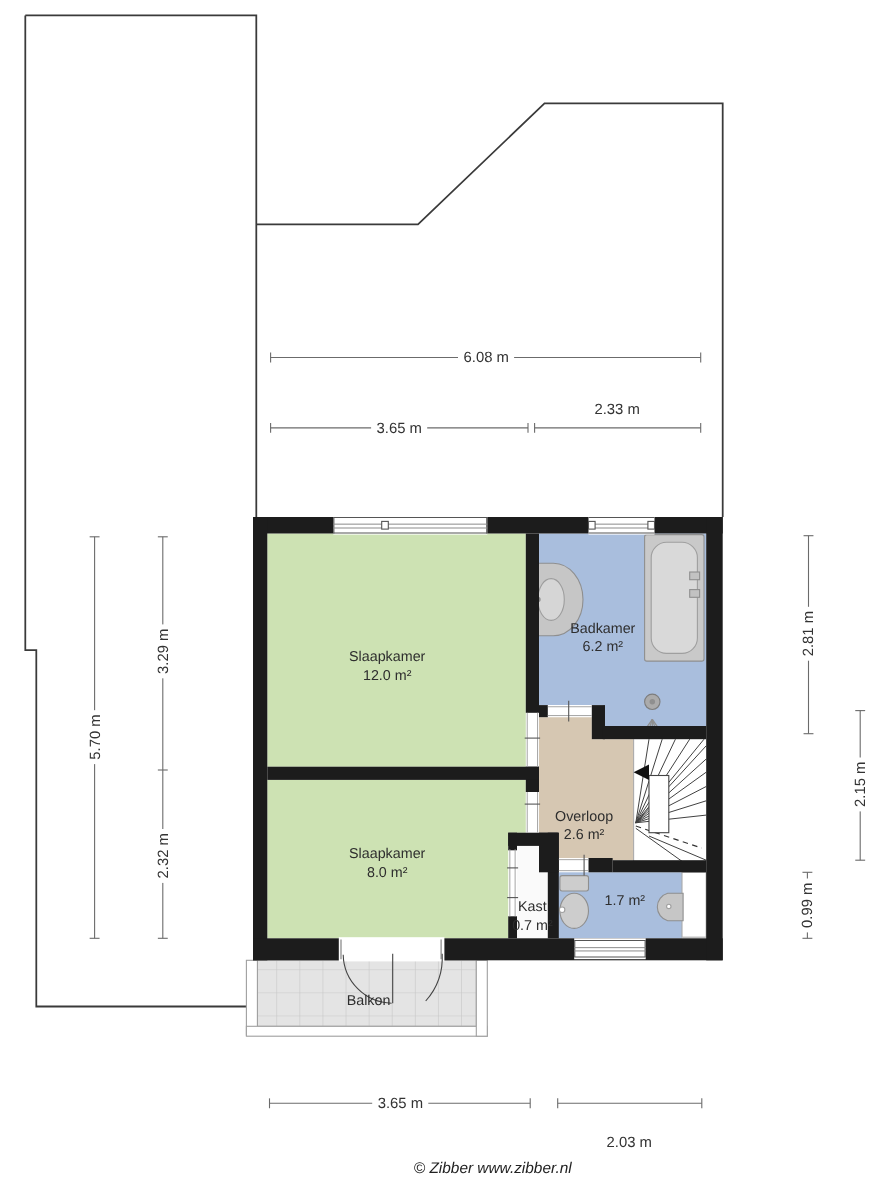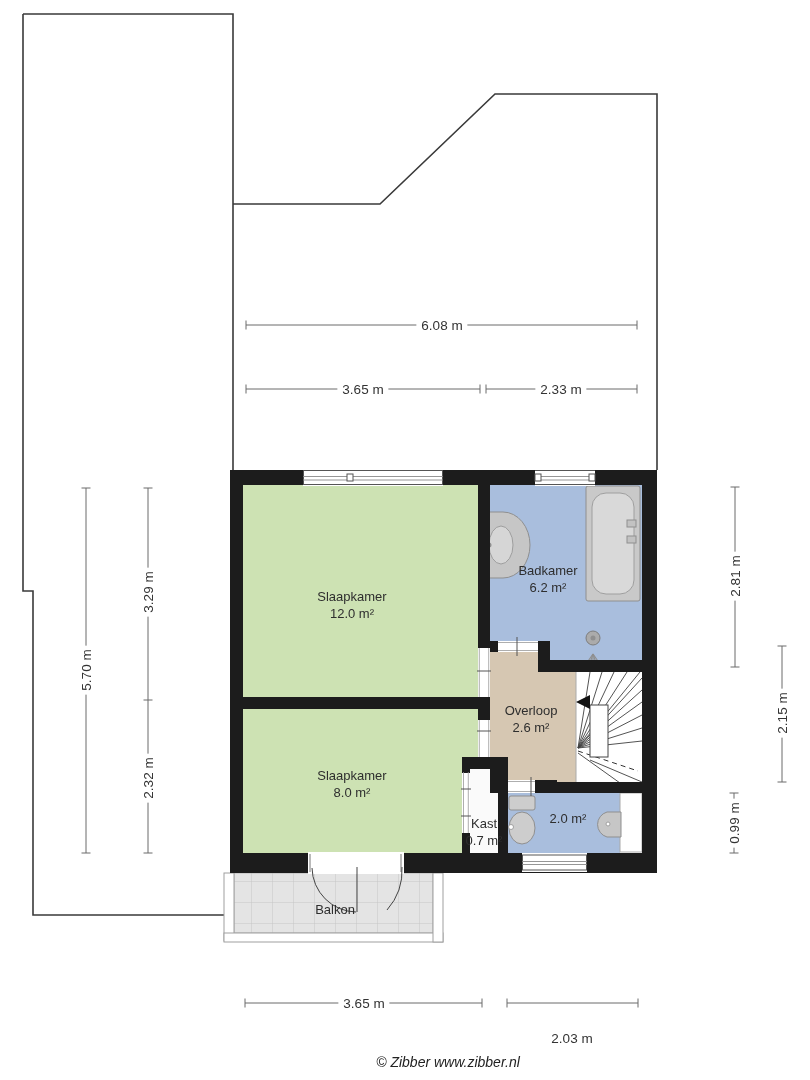--- a/index.html
+++ b/index.html
@@ -230,42 +230,42 @@
 </svg>
 
 <div class="lbl" style="left:352px;top:605px;">
   <div>Slaapkamer</div>
   <div>12.0 m²</div>
 </div>
 <div class="lbl" style="left:548px;top:579px;">
   <div>Badkamer</div>
   <div>6.2 m²</div>
 </div>
-<div class="lbl" style="left:531px;top:719px;">
+<div class="lbl" style="left:531px;top:750px;">
   <div>Overloop</div>
   <div>2.6 m²</div>
 </div>
 <div class="lbl" style="left:352px;top:784px;">
   <div>Slaapkamer</div>
   <div>8.0 m²</div>
 </div>
 <div class="lbl" style="left:484px;top:820px;margin-top:12px;">
   <div>Kast</div>
   <div>0.7 m²</div>
 </div>
 <div class="lbl" style="left:568px;top:818px;">
-  <div>2.0 m²</div>
+  <div>1.7 m²</div>
 </div>
 <div class="lbl" style="left:335px;top:909px;">
   <div>Balkon</div>
 </div>
 
 <div class="lbl dim" style="left:442px;top:325px;text-align:center;">6.08 m</div>
 <div class="lbl dim" style="left:363px;top:389px;">3.65 m</div>
-<div class="lbl dim" style="left:561px;top:389px;">2.33 m</div>
+<div class="lbl dim" style="left:561px;top:372px;">2.33 m</div>
 <div class="lbl dim vdim" style="left:86px;top:670px;">5.70 m</div>
 <div class="lbl dim vdim" style="left:148px;top:592px;">3.29 m</div>
 <div class="lbl dim vdim" style="left:148px;top:778px;">2.32 m</div>
 <div class="lbl dim vdim" style="left:735px;top:576px;">2.81 m</div>
 <div class="lbl dim vdim" style="left:782px;top:713px;">2.15 m</div>
 <div class="lbl dim vdim" style="left:734px;top:823px;">0.99 m</div>
 <div class="lbl dim" style="left:364px;top:1003px;">3.65 m</div>
 <div class="lbl dim" style="left:572px;top:1003px;margin-top:35px;">2.03 m</div>
 
 <div class="lbl footer" style="left:448px;top:1062px;font-style:italic;">© Zibber www.zibber.nl</div>

